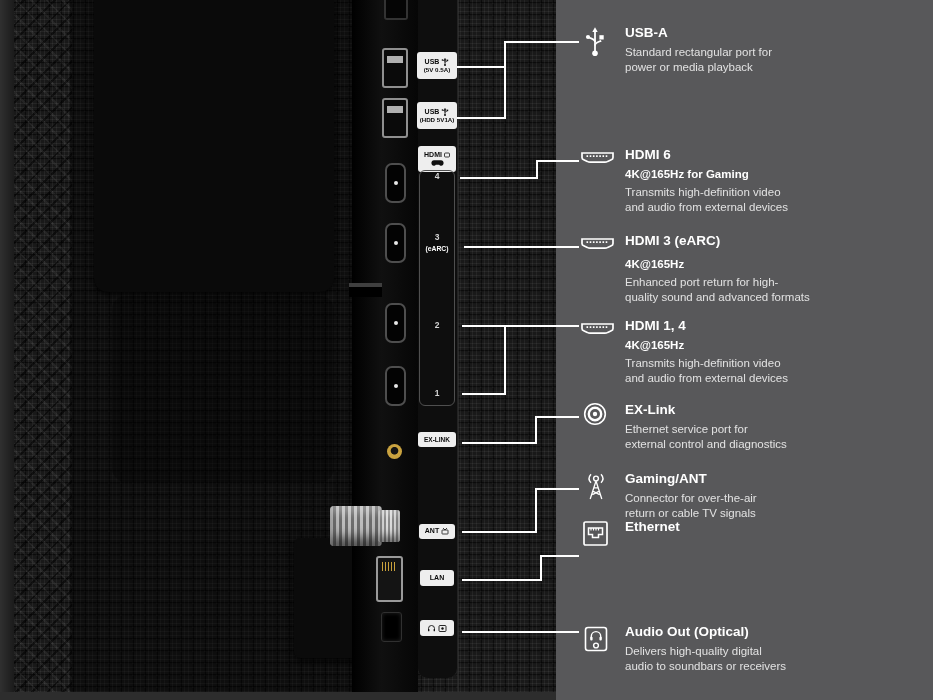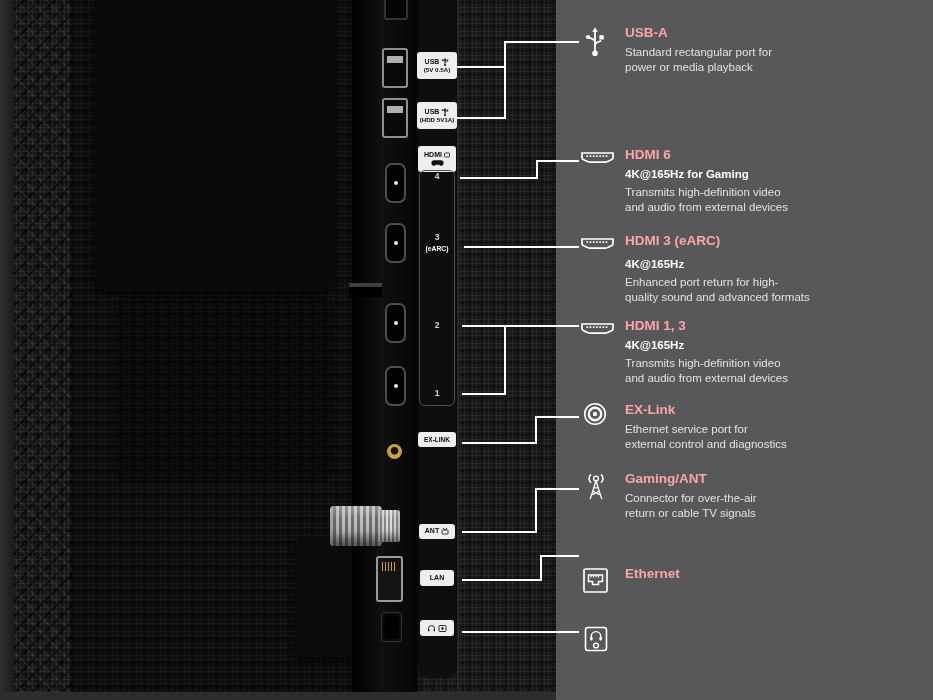--- a/index.html
+++ b/index.html
@@ -77,21 +77,21 @@
     border:1px solid #4f4f4f;border-radius:6px;}
   .pnum{position:absolute;left:419px;width:36px;text-align:center;color:#d4d4d4;
     font-size:8.5px;font-weight:700;line-height:1.1;}
   .pnum .sub{font-size:6.8px;font-weight:700;}
 
   
   .line{position:absolute;background:#fff;}
   .section{position:absolute;left:578px;width:345px;display:flex;}
   .icon-col{width:47px;flex:0 0 47px;display:flex;justify-content:flex-start;padding-left:5px;}
   .txt-col{flex:1;}
-  .title{font-size:13.5px;line-height:17px;font-weight:700;color:#fca5a5;}
+  .title{font-size:13.5px;line-height:17px;font-weight:700;color:#ffffff;}
   .sub{font-size:11.5px;line-height:14px;font-weight:700;color:#fff;margin-top:4px;}
   .sub.gap-lg{margin-top:8px;}
   .body{font-size:11.5px;line-height:15px;color:#e2e2e2;margin-top:4px;white-space:pre-line;}
   .icon-col svg{display:block;}
 </style>
 </head>
 <body>
 
 <div id="stage">
 
@@ -295,21 +295,21 @@
   </div>
 
   <div class="section" style="top:317px">
     <div class="icon-col" style="padding-top:3px;padding-left:1px">
       <svg width="37" height="16" viewBox="0 0 37 16">
         <path d="M3 4h31v4.4c0 1.1-.7 2-1.7 2.4l-3.6 1.6c-.8.5-1.8.8-2.8.8H11.1c-1 0-2-.3-2.8-.8L4.7 10.8C3.7 10.4 3 9.5 3 8.4z" fill="none" stroke="#fff" stroke-width="1.7"></path>
         <path d="M7.5 7.2h22" stroke="#fff" stroke-width="1.8" stroke-dasharray="1.6 1.6"></path>
       </svg>
     </div>
     <div class="txt-col">
-      <div class="title">HDMI 1, 3</div>
+      <div class="title">HDMI 1, 4</div>
       <div class="sub">4K@165Hz</div>
       <div class="body">Transmits high-definition video
 and audio from external devices</div>
     </div>
   </div>
 
   <div class="section" style="top:401px">
     <div class="icon-col" style="padding-top:0;padding-left:4px">
       <svg width="26" height="26" viewBox="0 0 26 26">
         <circle cx="13" cy="13" r="10.3" fill="none" stroke="#fff" stroke-width="1.6"></circle>
@@ -333,21 +333,21 @@
         <path d="M14 10L8.2 28M14 10l5.8 18M10.7 20.2l6.9 3.4M17.3 20.2l-6.9 3.4M11.7 16.8h4.6" fill="none" stroke="#fff" stroke-width="1.3"></path>
       </svg>
     </div>
     <div class="txt-col">
       <div class="title">Gaming/ANT</div>
       <div class="body">Connector for over-the-air
 return or cable TV signals</div>
     </div>
   </div>
 
-  <div class="section" style="top:565px">
+  <div class="section" style="top:518px">
     <div class="icon-col" style="padding-top:2px;padding-left:4px">
       <svg width="27" height="27" viewBox="0 0 27 27">
         <rect x="2" y="2" width="23" height="23" rx="1.5" fill="none" stroke="#fff" stroke-width="1.7"></rect>
         <path d="M6.5 8h14v6.5h-4v3h-6v-3h-4z" fill="none" stroke="#fff" stroke-width="1.5"></path>
         <path d="M9 8v2.6M11.5 8v2.6M14 8v2.6M16.5 8v2.6" stroke="#fff" stroke-width="1.2"></path>
       </svg>
     </div>
     <div class="txt-col">
       <div class="title">Ethernet</div>
     </div>
@@ -356,15 +356,20 @@
   <div class="section" style="top:623px">
     <div class="icon-col" style="padding-top:2px;padding-left:5px">
       <svg width="26" height="28" viewBox="0 0 26 28">
         <rect x="2.5" y="2.5" width="21" height="23" rx="2.5" fill="none" stroke="#fff" stroke-width="1.6"></rect>
         <path d="M8.3 13.5v-2.2a4.7 4.7 0 019.4 0v2.2" fill="none" stroke="#fff" stroke-width="1.4"></path>
         <rect x="7.2" y="11.8" width="2.4" height="3.8" rx="1" fill="#fff"></rect>
         <rect x="16.4" y="11.8" width="2.4" height="3.8" rx="1" fill="#fff"></rect>
         <circle cx="13" cy="20.5" r="2.4" fill="none" stroke="#fff" stroke-width="1.4"></circle>
       </svg>
     </div>
+    <div class="txt-col">
+      <div class="title">Audio Out (Optical)</div>
+      <div class="body">Delivers high-quality digital
+audio to soundbars or receivers</div>
+    </div>
   </div>
 
 </div>
 
 </body></html>

